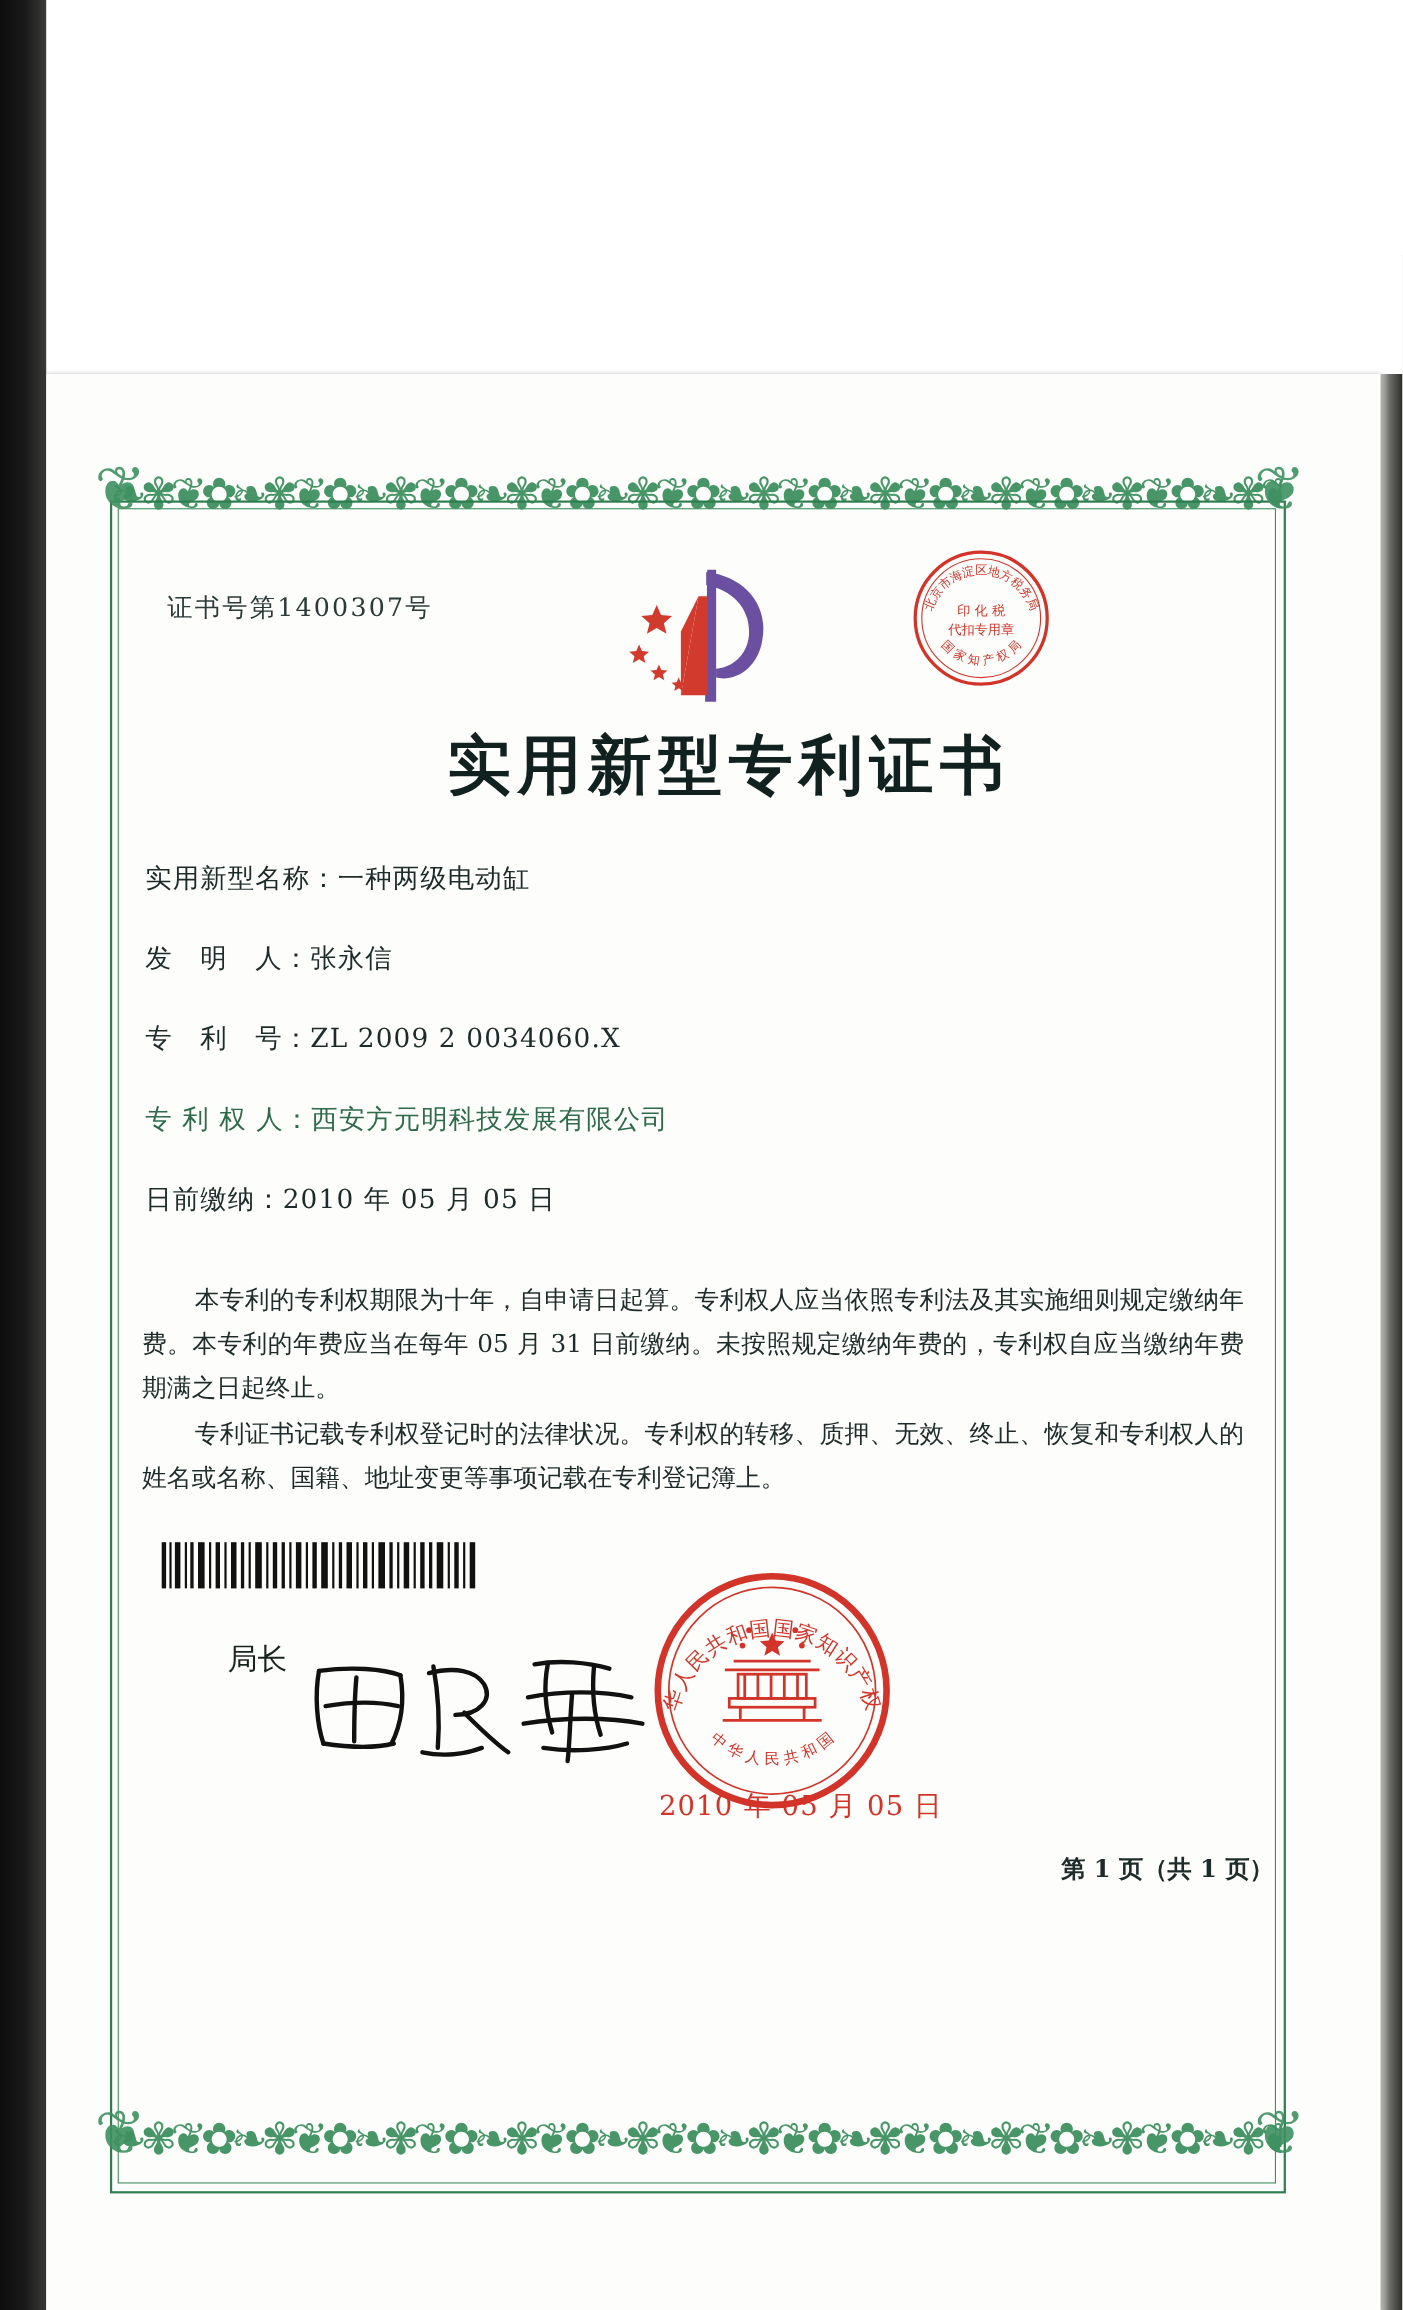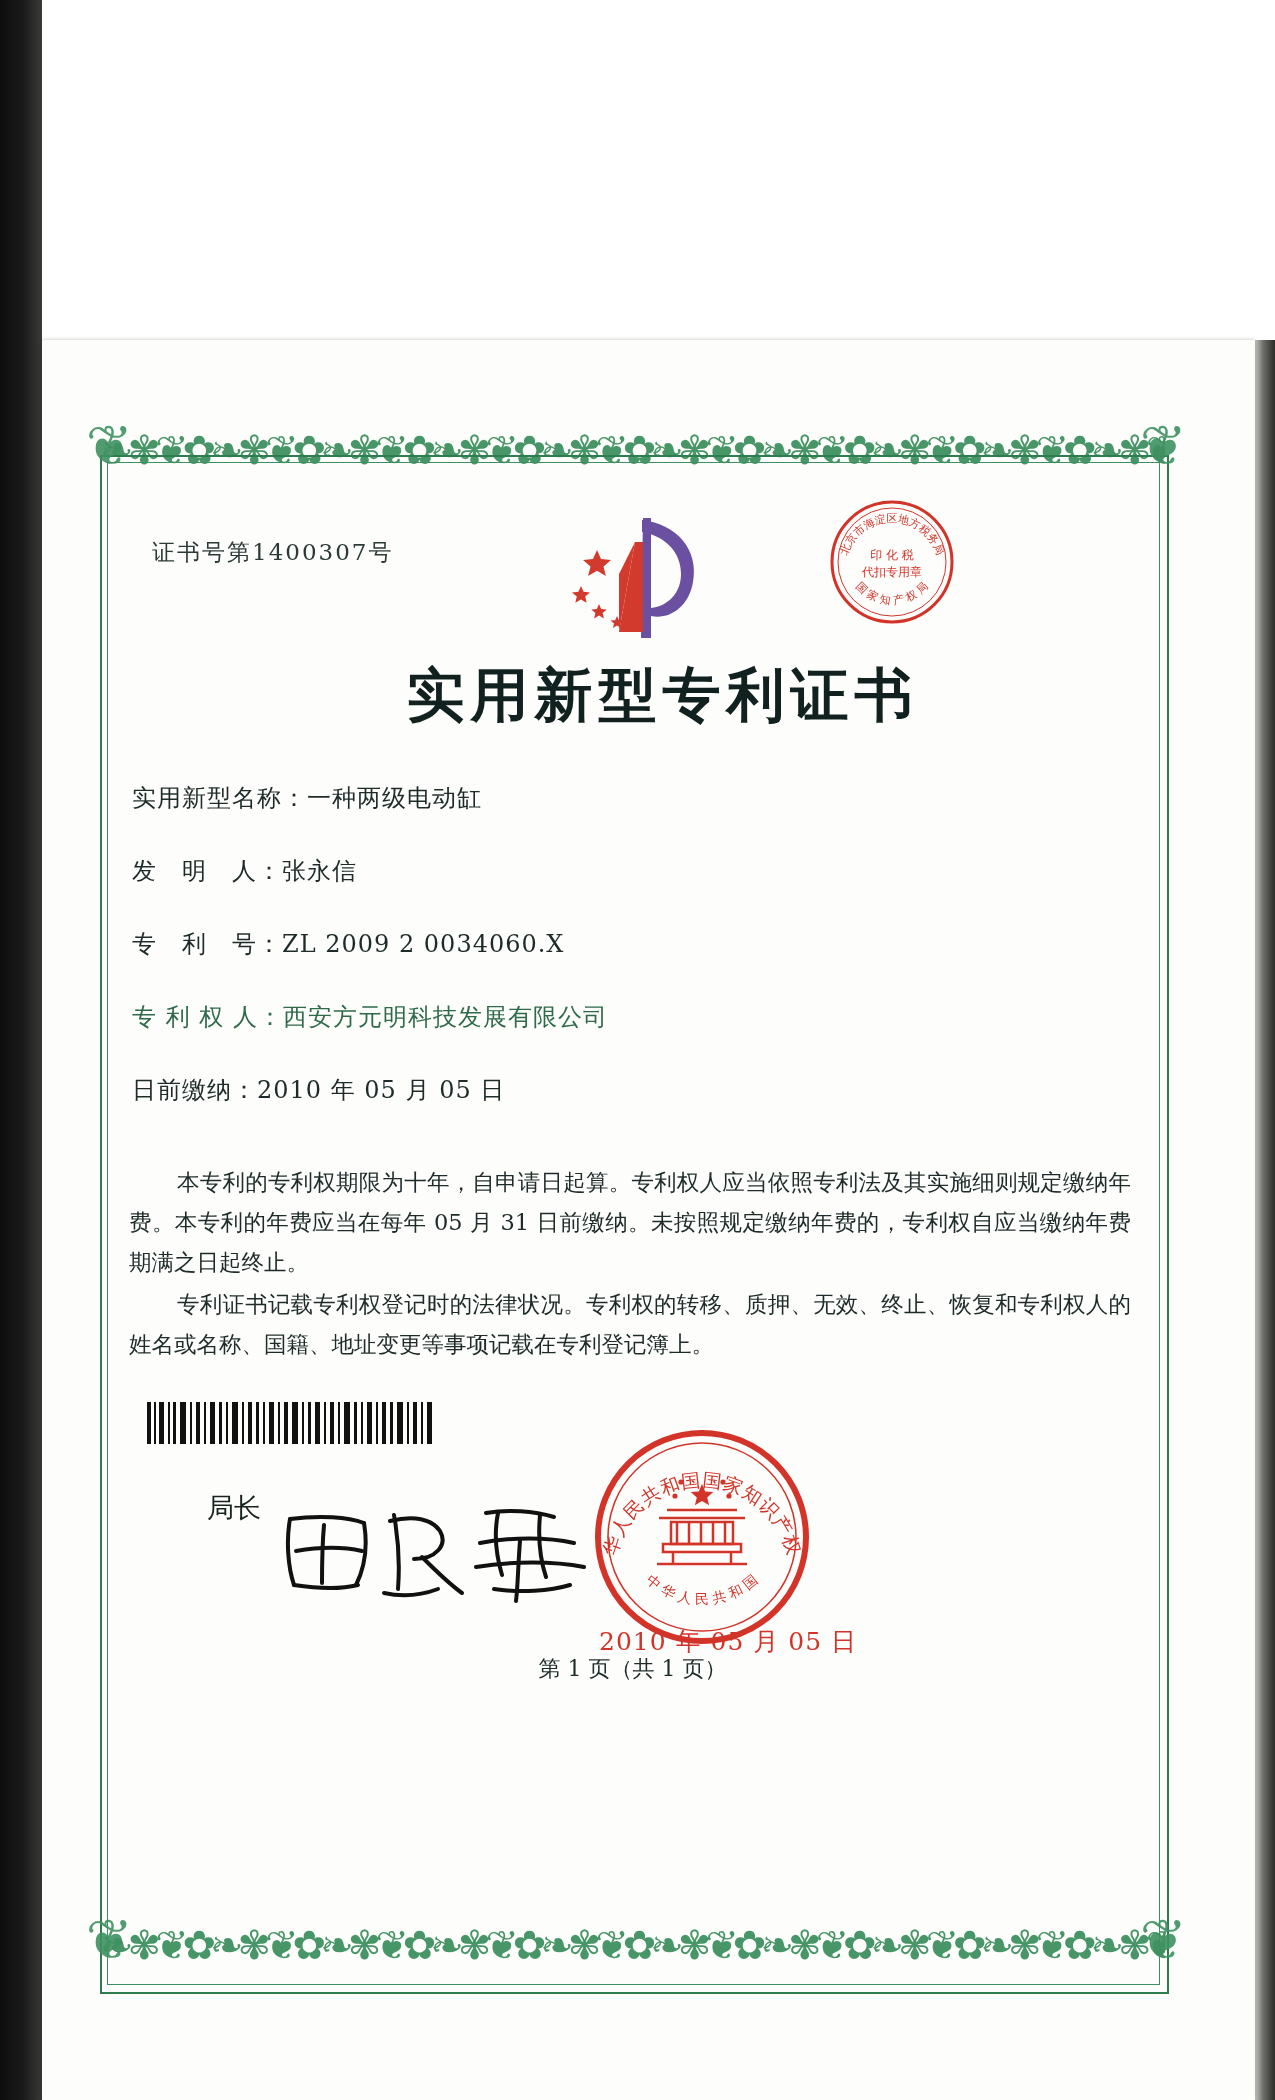--- a/index.html
+++ b/index.html
@@ -122,23 +122,24 @@
   .seal-big{
     position:absolute;left:480px;top:960px;width:230px;height:230px;
   }
   .seal-date{
     position:absolute;left:492px;top:1163px;
     font-size:25px;color:#d2342a;letter-spacing:1px;
     font-family:"DejaVu Serif","Liberation Serif",serif;
     white-space:nowrap;
   }
   .pagefoot{
-    position:absolute;left:0;top:1192px;width:1051px;text-align:center;
+    position:absolute;left:0;top:1222px;width:1051px;text-align:right;
     font-size:22px;color:#1d2b2a;
     font-family:"DejaVu Serif","Liberation Serif",serif;
+    font-weight:bold;
   }
   .seal-text{fill:#d2342a;font-family:"DejaVu Serif","Liberation Serif",serif;}
 </style>
 </head>
 <body>
 
 <div class="scan"></div>
 <div class="dark-top"></div>
 <div class="dark-left"></div>
 <div class="dark-right"></div>

